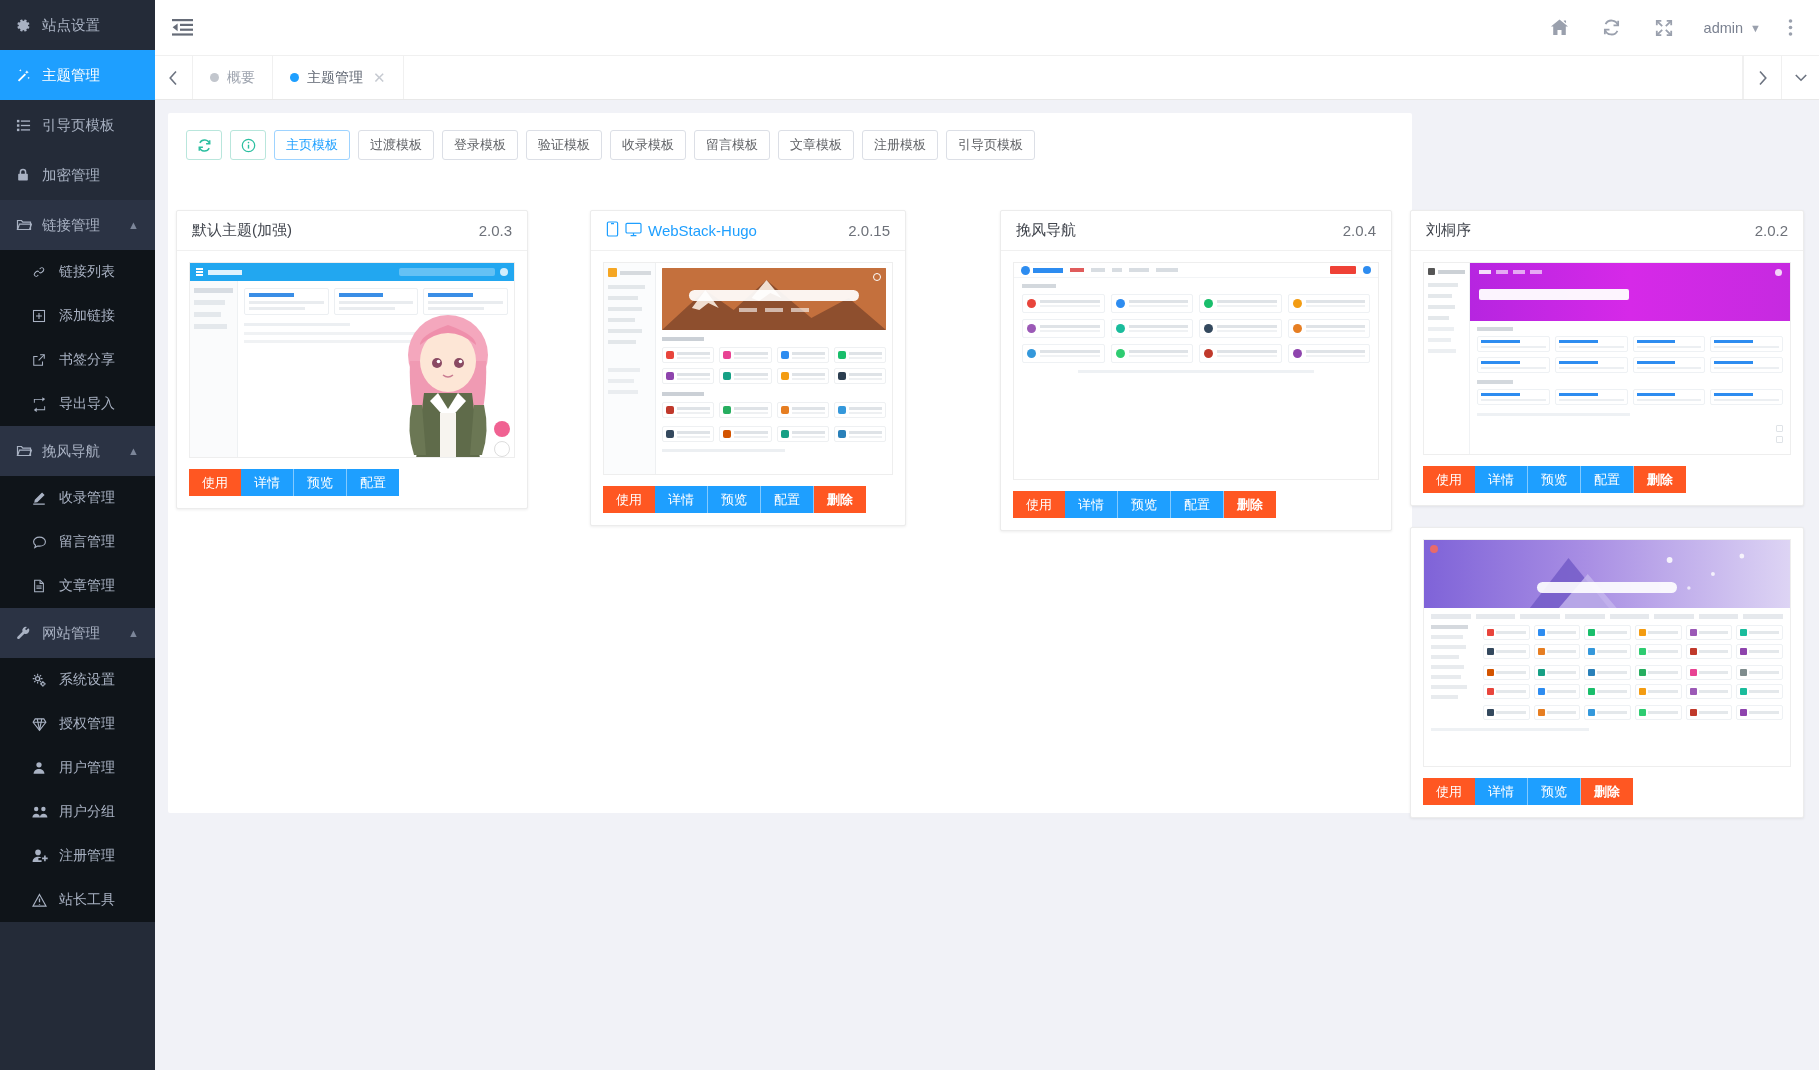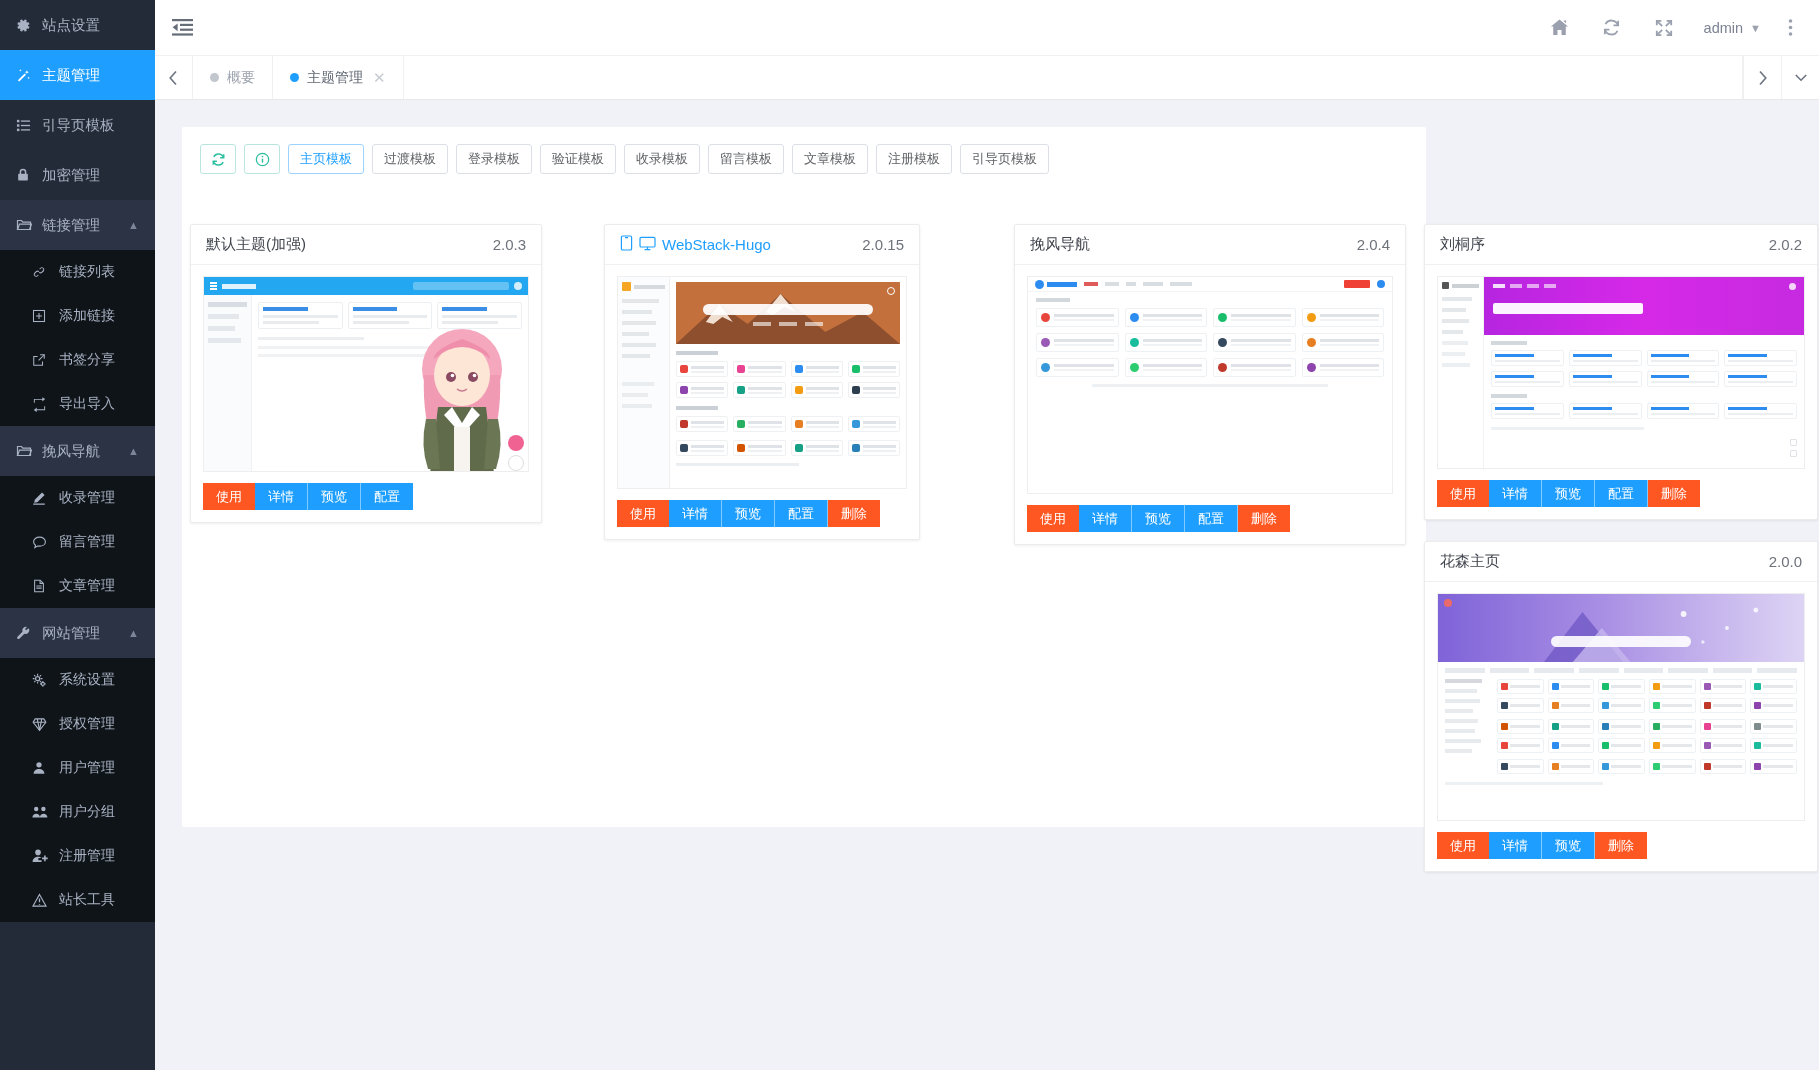--- a/index.html
+++ b/index.html
@@ -118,21 +118,21 @@
   .tab.active { color: #5f6672; }
   .tab.active .dot { background: #1e9fff; }
   .tab .x { color: #c6cad1; font-size: 15px; margin-left: 2px; }
   #tab-spacer { flex: 1; border-right: 1px solid #f0f0f0; }
   #tabbar-right { margin-left: auto; display: flex; }
 
   
   #content {
     position: absolute; left: 155px; top: 100px;
     width: 1664px; height: 970px;
-    background: #f1f2f7; padding: 27px;
+    background: #f1f2f7; padding: 13px;
     overflow: hidden;
   }
   #panel {
     background: #fff; border-radius: 2px;
     width: 1244px; padding: 12px 0 0 0;
     position: relative;
     min-height: 700px;
   }
   #toolbar {
     display: flex; gap: 8px; padding: 5px 18px 12px 18px;
@@ -183,21 +183,21 @@
   .card-actions {
     display: flex; padding: 11px 12px 12px 12px; gap: 0;
   }
   .abtn {
     font-size: 13px; color: #fff; padding: 0 13px;
     height: 27px; display: flex; align-items: center;
     justify-content: center; cursor: pointer;
     background: #1e9fff; border-right: 1px solid rgba(255,255,255,.45);
   }
   .abtn.orange { background: #ff5722; border-right: none; }
-  .abtn.del { background: #ff5722; border-right: none; }
+  .abtn.del { background: #ff5722; border-right: none; font-weight: bold; }
   .abtn:last-child { border-right: none; }
 
   
   .mini { width: 100%; height: 100%; position: relative; }
 </style>
 </head>
 <body>
 
 <div id="sidebar">
 
@@ -994,24 +994,20 @@
         <div class="card-actions">
           <div class="abtn orange">使用</div>
           <div class="abtn">详情</div>
           <div class="abtn">预览</div>
           <div class="abtn">配置</div>
           <div class="abtn del">删除</div>
         </div>
       </div>
 
       <div class="card" style="left:1242px; top:355px; width:394px;">
-        <div class="card-head">
-          <span class="card-title">花森主页</span>
-          <span class="card-ver">2.0.0</span>
-        </div>
         <div class="card-body">
           <div class="thumb" style="height:228px;">
             <div class="mini" style="background:#fff;">
               <div style="height:68px;position:relative;background:linear-gradient(100deg,#8e7ae0,#b79ae8 45%,#d8cdf2);overflow:hidden;">
                 <svg viewBox="0 0 380 68" preserveAspectRatio="none" style="position:absolute;inset:0;width:100%;height:100%;">
                   <rect width="380" height="68" fill="url(#g5)"></rect>
                   <defs>
                       <linearGradient id="g5" x1="0" y1="0" x2="1" y2="0">
                         <stop offset="0" stop-color="#7f63d8"></stop>
                         <stop offset="0.45" stop-color="#a98fe4"></stop>

